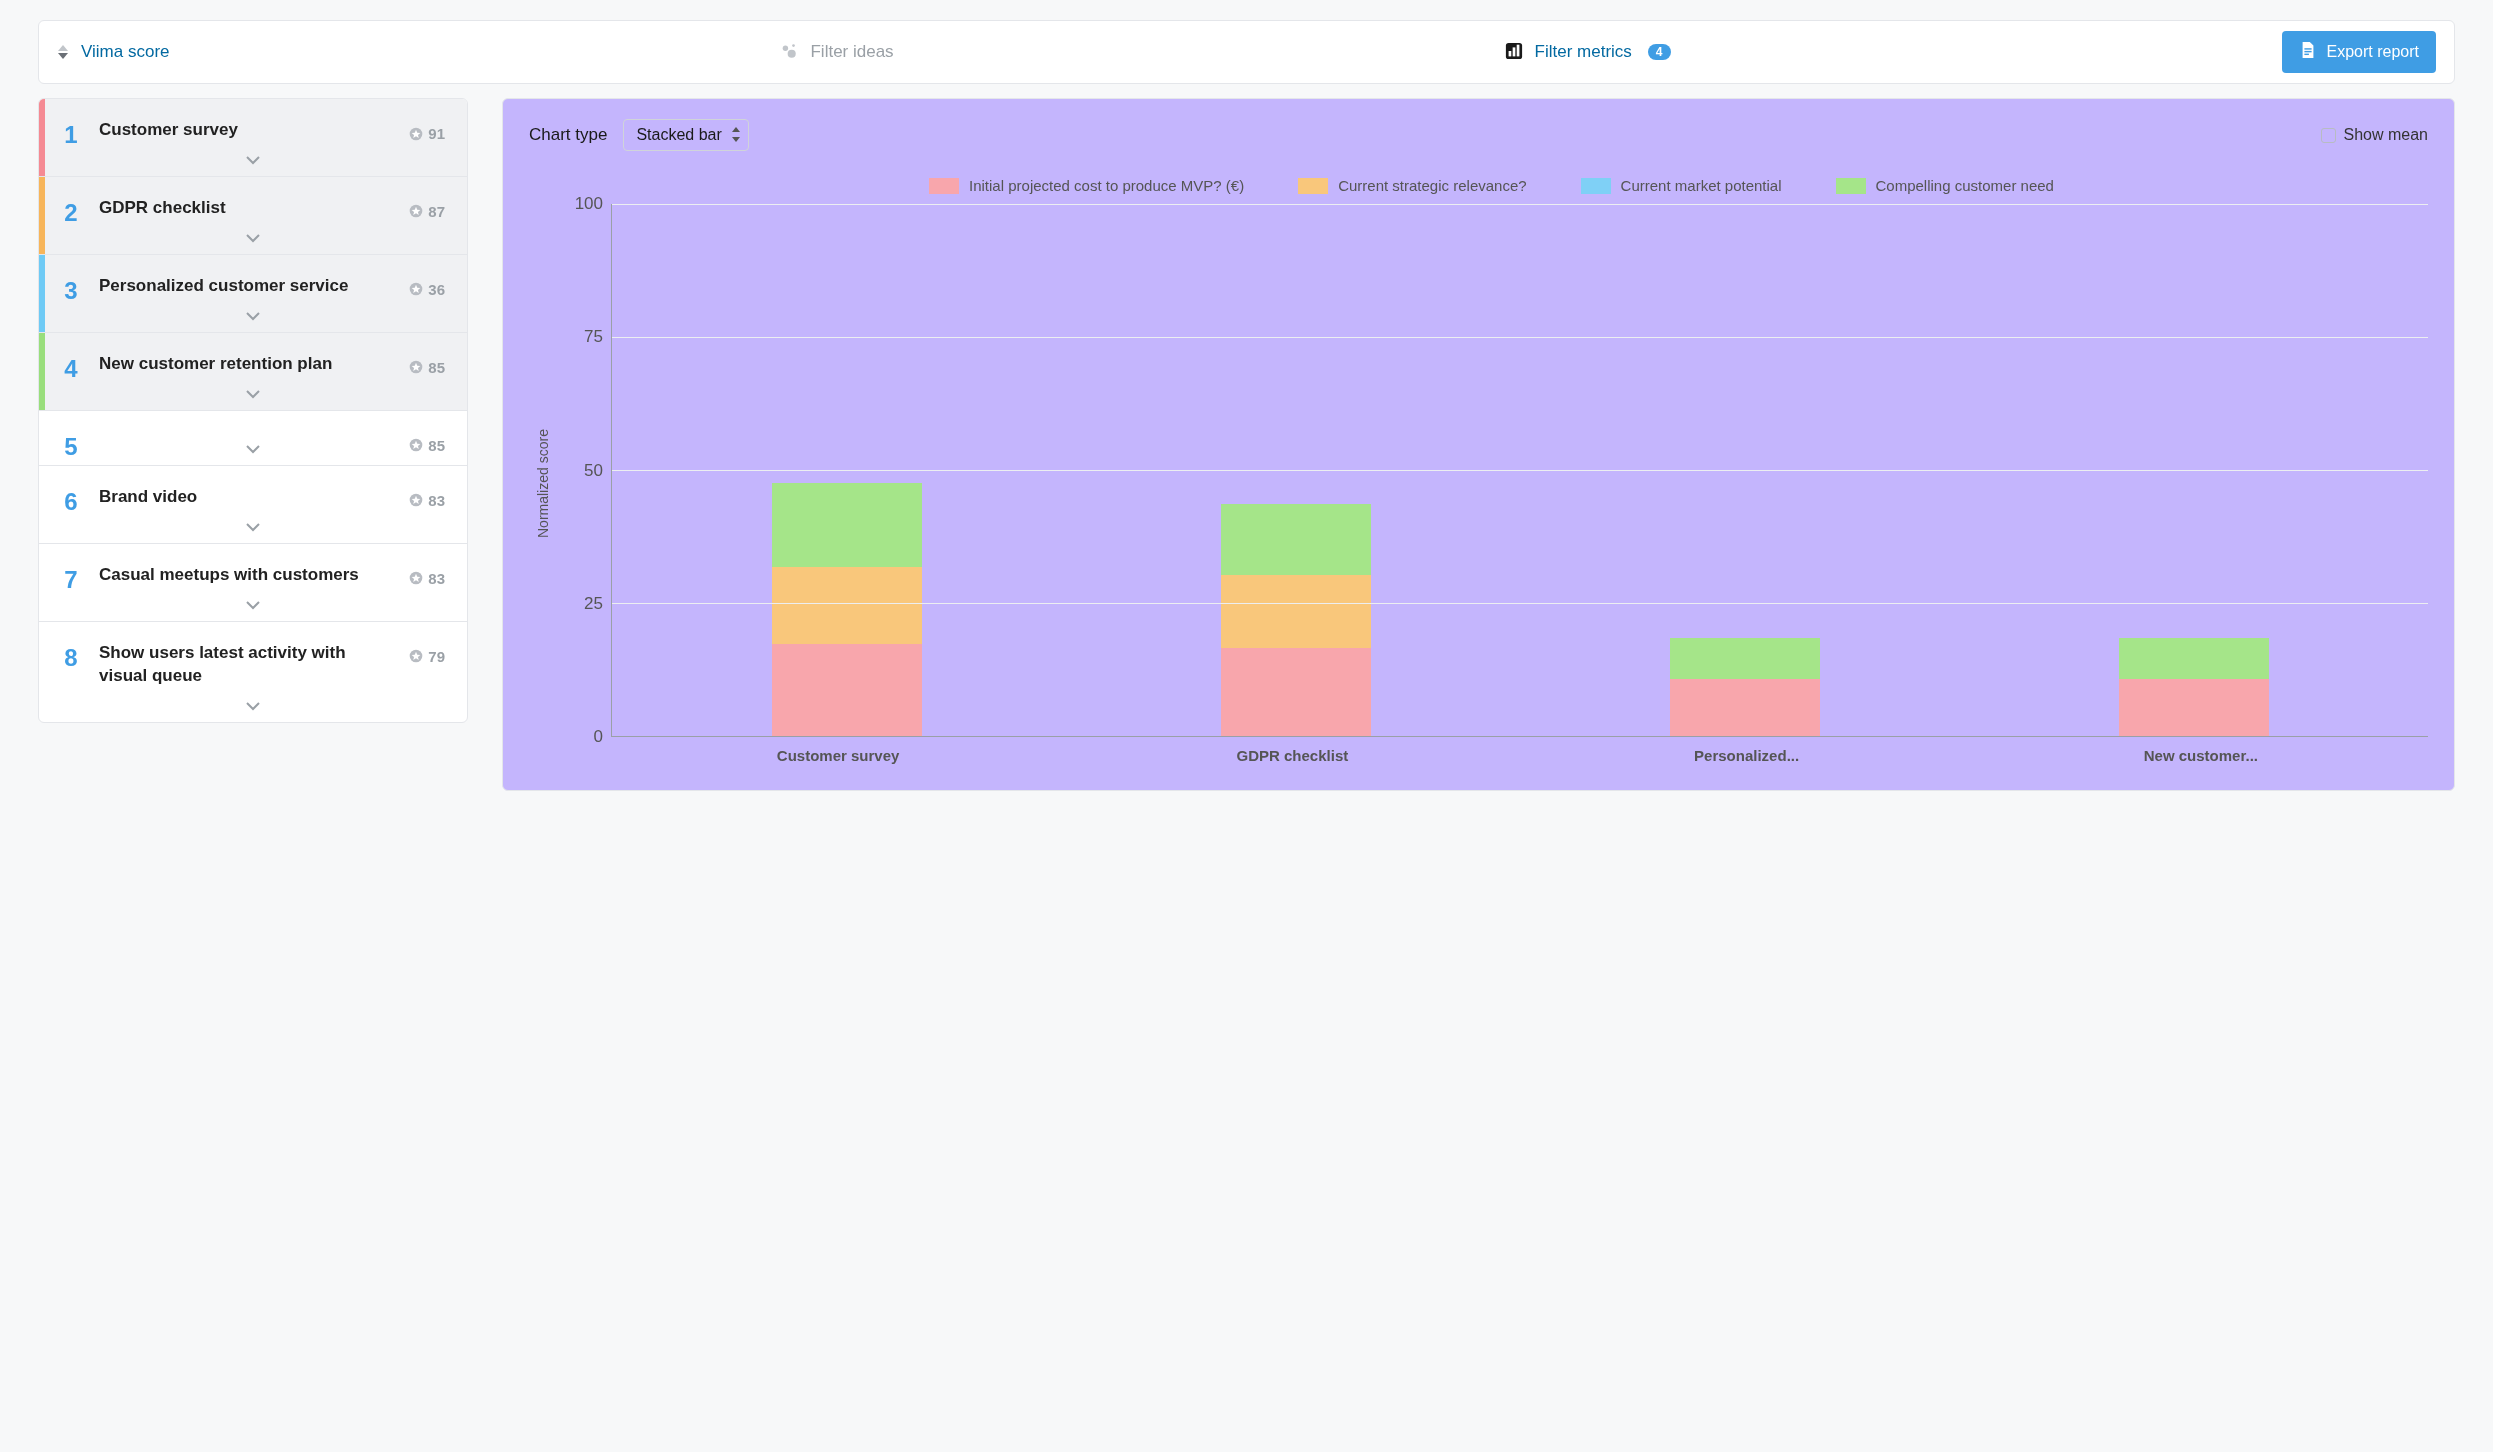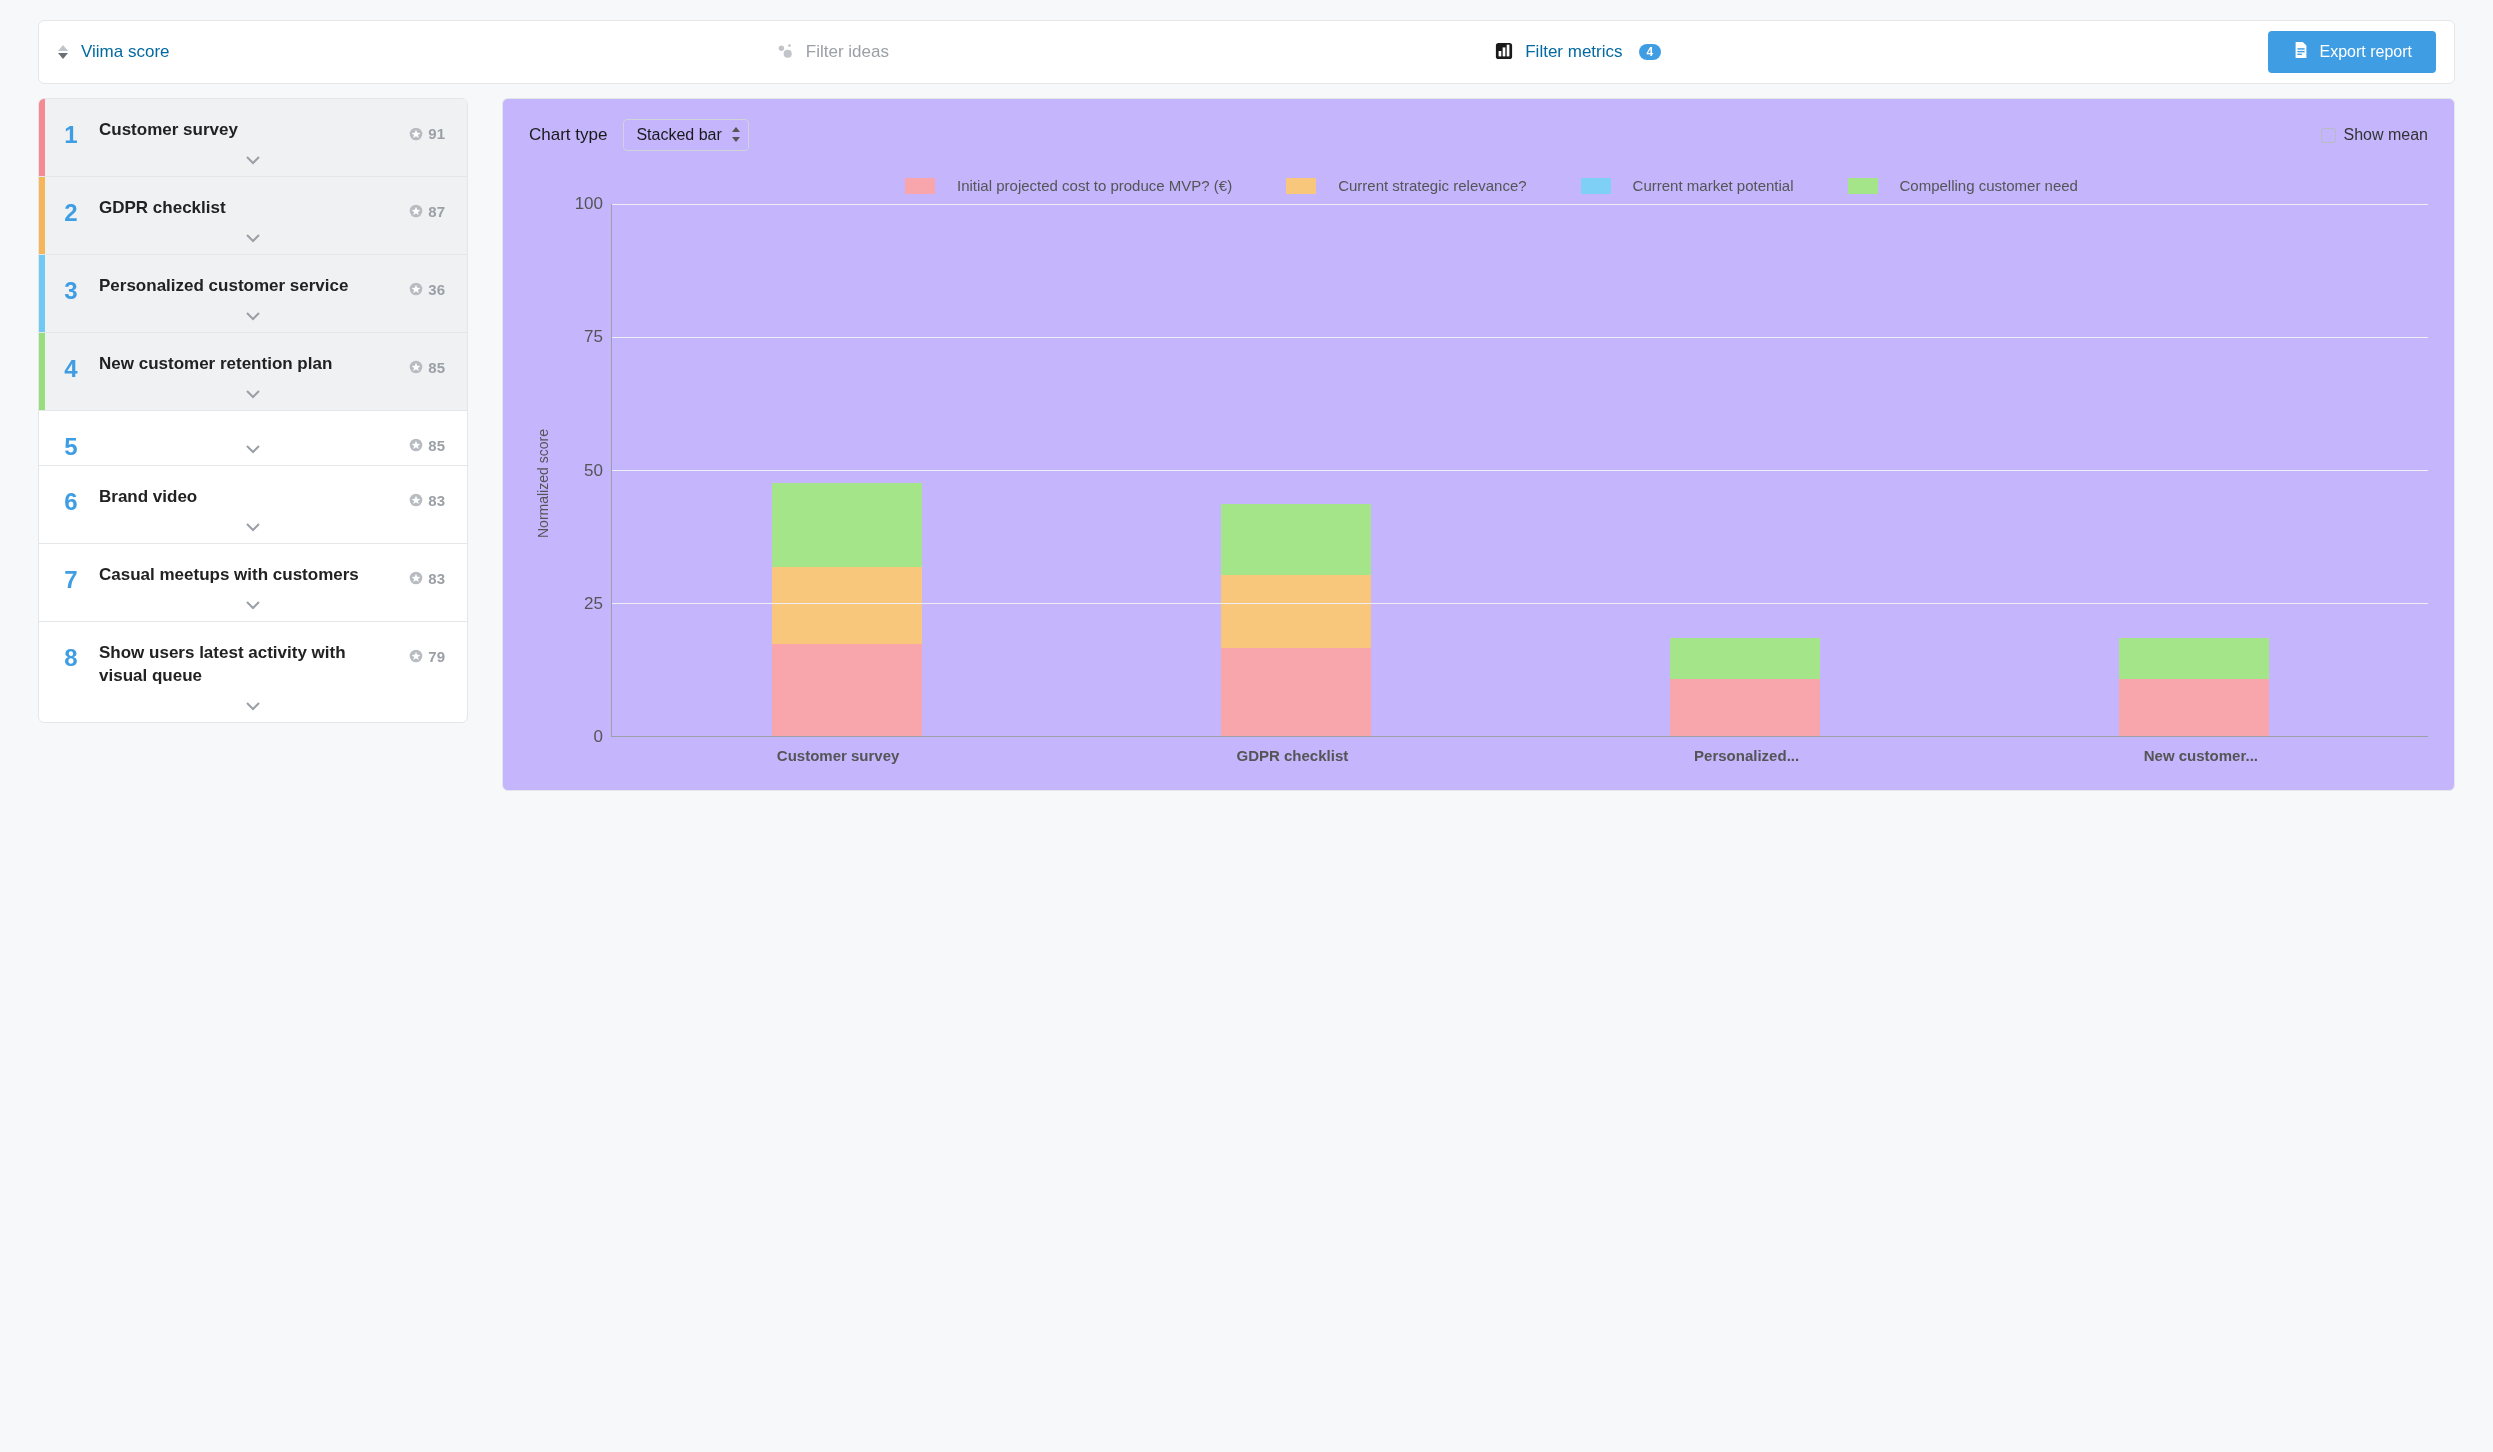--- a/index.html
+++ b/index.html
@@ -25,21 +25,21 @@
   .toolbar .flex-grow { flex: 1; }
   .sort-icon { display:flex; flex-direction:column; line-height:0; }
   .sort-icon svg { width:12px; height:8px; }
   .filter-icon svg, .metrics-icon svg, .doc-icon svg { width:18px; height:18px; }
   .badge {
     background:#3f9de4; color:#fff; border-radius:10px; font-size:12px;
     font-weight:600; padding:1px 8px; margin-left:4px;
   }
   .export-btn {
     background:#3f9de4; color:#fff; border:none; border-radius:4px;
-    padding:10px 24px; font-size:16px; display:flex; align-items:center;
+    padding:10px 17px; font-size:16px; display:flex; align-items:center;
     gap:10px; cursor:pointer;
   }
   .content { display:flex; gap:34px; margin-top:14px; align-items:flex-start; }
   .idea-list { width:430px; background:#fff; border:1px solid #e4e6ea; border-radius:6px; overflow:hidden; }
   .idea-row { position:relative; border-bottom:1px solid #e4e6ea; padding:20px 22px 34px 60px; }
   .idea-row.selected { background:#f0f1f3; }
   .idea-row .stripe { position:absolute; left:0; top:0; bottom:0; width:6px; }
   .idea-row .rank { position:absolute; left:20px; top:22px; font-size:24px; font-weight:700; color:#3f9de4; width:24px; text-align:center; }
   .idea-row .title { font-size:17px; font-weight:600; color:#222; line-height:1.35; padding-right:60px;}
   .idea-row .score { position:absolute; right:22px; top:26px; font-size:15px; color:#9aa0a6; font-weight:600; display:flex; align-items:center; gap:5px; }
@@ -54,21 +54,21 @@
   .select-box { border:1px solid #d0d4d9; border-radius:4px; padding:6px 26px 6px 12px; font-size:16px; position:relative; }
   .select-box::after { content:""; position:absolute; right:8px; top:50%; transform:translateY(-50%); width:0; height:0;
      border-left:4px solid transparent; border-right:4px solid transparent; }
   .select-box::before { content:""; position:absolute; right:8px; top:50%; transform:translateY(-8px);
      border-left:4px solid transparent; border-right:4px solid transparent; border-bottom:5px solid #555; }
   .select-arrows { position:absolute; right:8px; top:50%; transform:translateY(2px);
      border-left:4px solid transparent; border-right:4px solid transparent; border-top:5px solid #555; }
   .show-mean { display:flex; align-items:center; gap:8px; font-size:16px; color:#333; }
   .checkbox { width:15px; height:15px; border:1px solid #b8bcc2; border-radius:3px; }
   .legend { display:flex; flex-wrap:wrap; justify-content:center; gap:6px 28px; margin:26px 10px 10px 10px; font-size:15px; }
-  .legend-item { display:flex; align-items:center; gap:22px; color:#555;padding-left:26px; }
+  .legend-item { display:flex; align-items:center; gap:10px; color:#555;padding-left:26px; }
   .swatch { width:30px; height:16px; }
   .plot-area { display:flex; height:560px; margin-top:8px; }
   .y-axis-label { writing-mode:vertical-rl; transform:rotate(180deg); text-align:center; font-size:14px; color:#555; padding:0 6px; }
   .plot-grid { flex:1; display:flex; }
   .y-ticks { width:54px; position:relative; }
   .y-tick { position:absolute; right:8px; font-size:17px; color:#555; transform:translateY(-50%); }
   .bars-frame { flex:1; position:relative; border-left:1px solid #9aa0a6; border-bottom:1px solid #9aa0a6; }
   .gridline { position:absolute; left:0; right:0; height:1px; background:#eceef1; }
   .bars-row { position:absolute; left:0; right:0; bottom:0; top:0; display:flex; justify-content:space-around; align-items:flex-end; padding:0 10px; }
   .bar-col { flex:1; display:flex; flex-direction:column; align-items:center; height:100%; justify-content:flex-end; }

